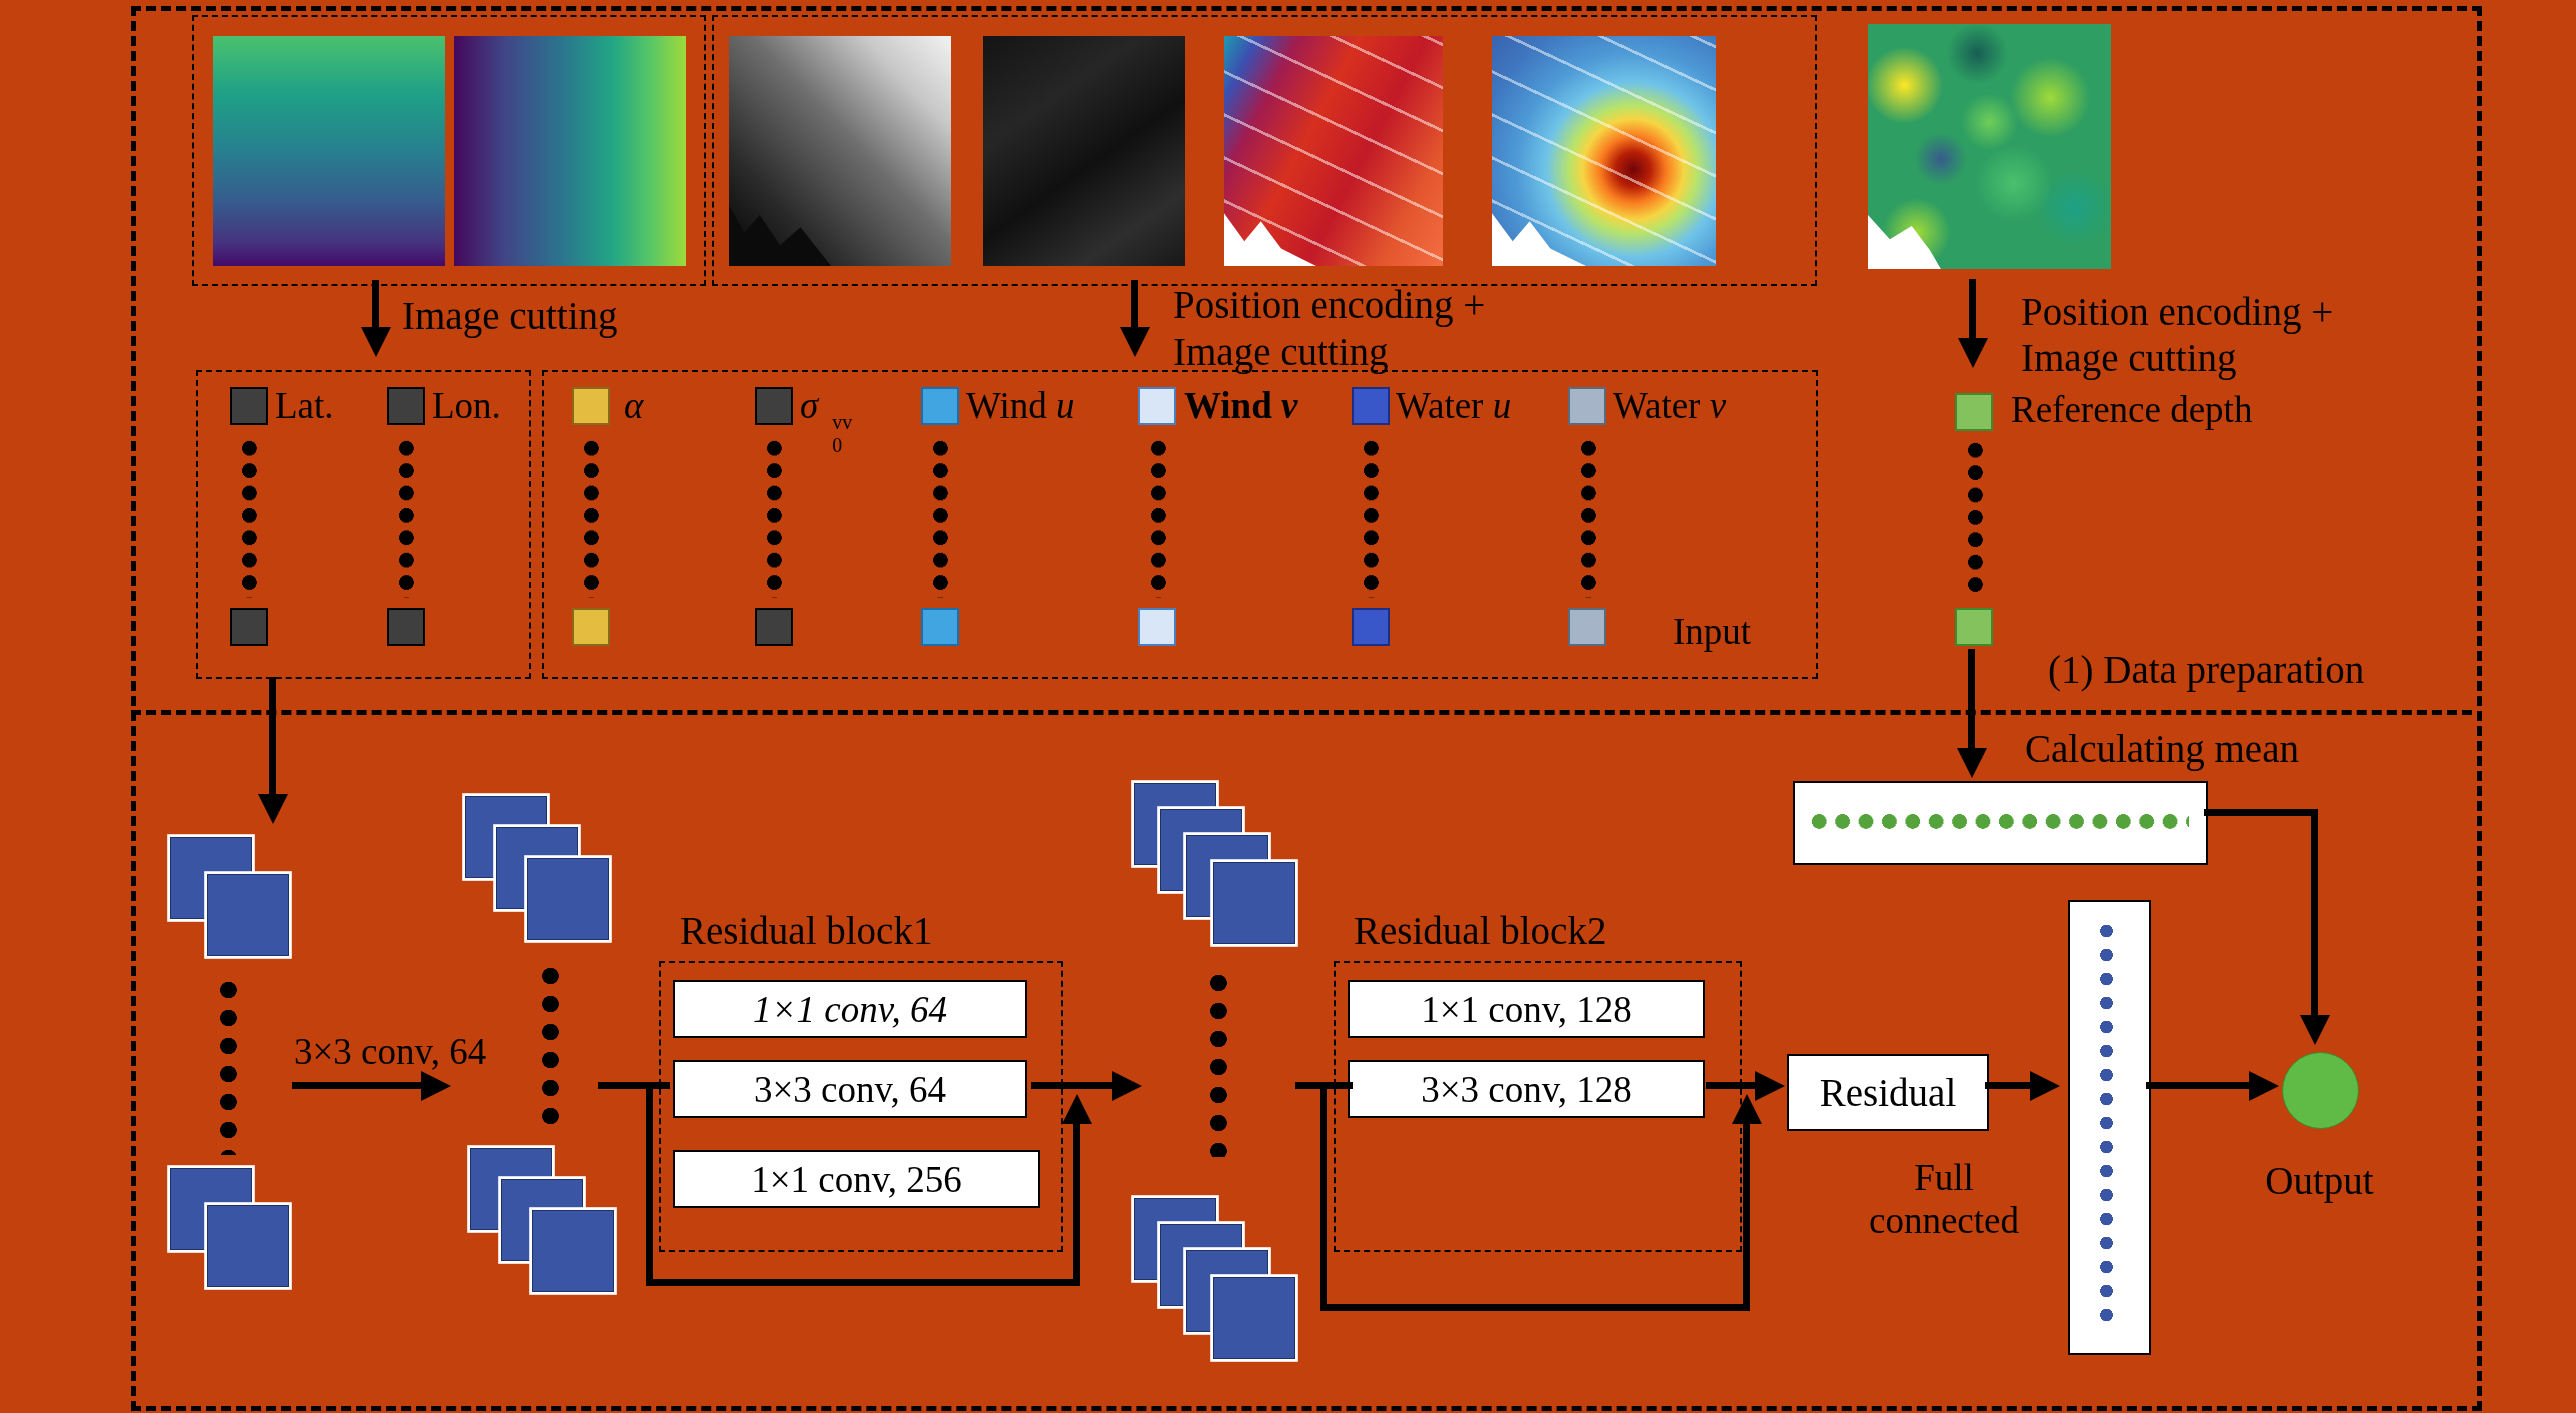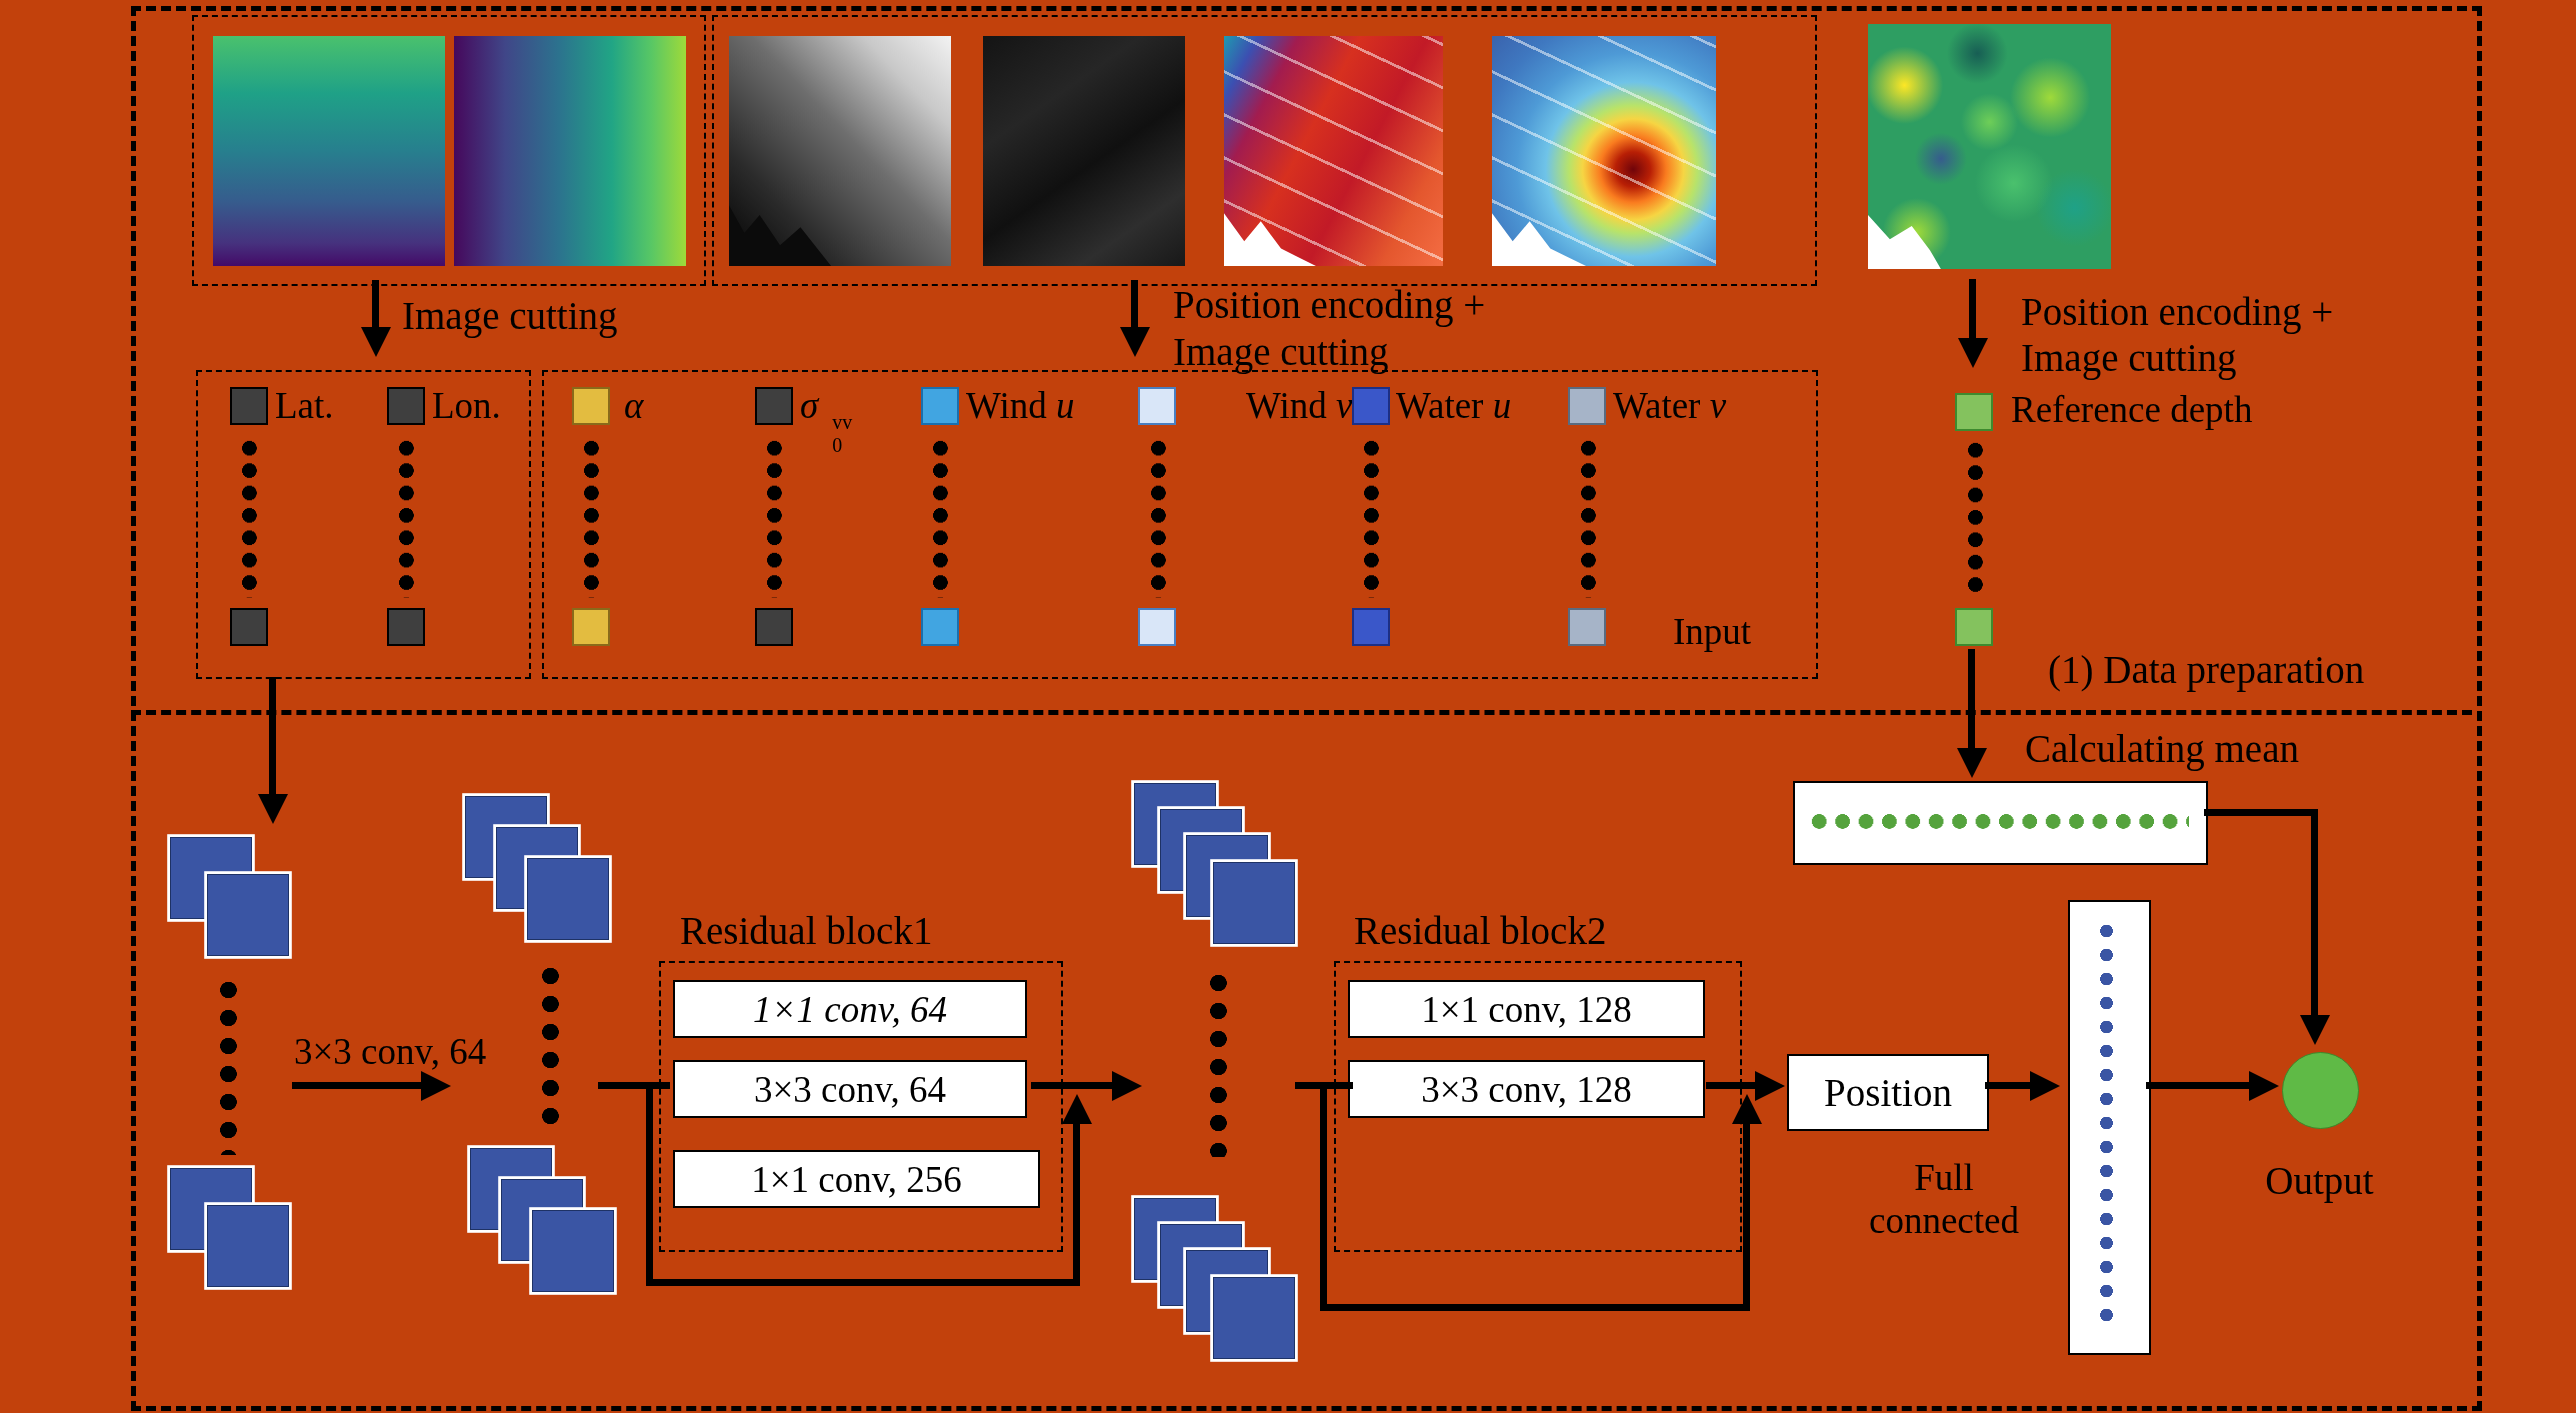--- a/index.html
+++ b/index.html
@@ -125,21 +125,21 @@
       </span></div>
   <div class="dotcol-sm" style="left:766px;top:437px;height:161px;"></div>
   <div class="chsq" style="left: 755px; top: 608px; background: rgb(63, 63, 63); border-color: rgb(0, 0, 0);"></div>
 
   <div class="chsq" style="left: 921px; top: 387px; background: rgb(65, 165, 225); border-color: rgb(26, 111, 174);"></div>
   <div class="lbl" style="left:966px;top:385px;text-align:center;"><span>Wind </span><span class="it">u</span></div>
   <div class="dotcol-sm" style="left:932px;top:437px;height:161px;"></div>
   <div class="chsq" style="left: 921px; top: 608px; background: rgb(65, 165, 225); border-color: rgb(26, 111, 174);"></div>
 
   <div class="chsq" style="left: 1138px; top: 387px; background: rgb(217, 230, 248); border-color: rgb(74, 127, 193);"></div>
-  <div class="lbl" style="left:1246px;top:385px;"><span>Wind </span><span class="it">v</span></div>
+  <div class="lbl" style="left:1184px;top:385px;font-weight:bold;"><span>Wind </span><span class="it">v</span></div>
   <div class="dotcol-sm" style="left:1150px;top:437px;height:161px;"></div>
   <div class="chsq" style="left: 1138px; top: 608px; background: rgb(217, 230, 248); border-color: rgb(74, 127, 193);"></div>
 
   <div class="chsq" style="left: 1352px; top: 387px; background: rgb(58, 87, 201); border-color: rgb(28, 47, 134);"></div>
   <div class="lbl" style="left:1396px;top:385px;"><span>Water </span><span class="it">u</span></div>
   <div class="dotcol-sm" style="left:1363px;top:437px;height:161px;"></div>
   <div class="chsq" style="left: 1352px; top: 608px; background: rgb(58, 87, 201); border-color: rgb(28, 47, 134);"></div>
 
   <div class="chsq" style="left: 1568px; top: 387px; background: rgb(166, 180, 200); border-color: rgb(90, 107, 128);"></div>
   <div class="lbl" style="left:1613px;top:385px;"><span>Water </span><span class="it">v</span></div>
@@ -218,21 +218,21 @@
   <div class="convbox" style="left:1348px;top:1060px;width:353px;height:54px;">3×3 conv, 128</div>
 
   <div class="hline" style="left:1295px;top:1082px;width:58px;height:6.5px;"></div>
   <div class="vline" style="left:1320px;top:1082px;width:6.5px;height:224px;"></div>
   <div class="hline" style="left:1320px;top:1304px;width:430px;height:6.5px;"></div>
   <div class="vline" style="left:1743px;top:1122px;width:6.5px;height:189px;"></div>
   <div class="head head-u" style="left:1732px;top:1094px;"></div>
   <div class="hline" style="left:1706px;top:1082px;width:50px;height:6.5px;"></div>
   <div class="head head-r" style="left:1755px;top:1071px;"></div>
 
-  <div class="convbox big" style="left:1787px;top:1054px;width:198px;height:73px;font-size:39px;">Position</div>
+  <div class="convbox big" style="left:1787px;top:1054px;width:198px;height:73px;font-size:39px;">Residual</div>
   <div class="hline" style="left:1985px;top:1082px;width:45px;height:6.5px;"></div>
   <div class="head head-r" style="left:2030px;top:1071px;"></div>
 
   <div class="solidbox" style="left:2068px;top:900px;width:79px;height:451px;"></div>
   <div class="dotcol-fc" style="left:2099px;top:919px;height:413px;"></div>
   <div class="lbl center" style="left:1827px;top:1157px;width:234px;">
     <div>Full</div>
     <div>connected</div>
   </div>
 

